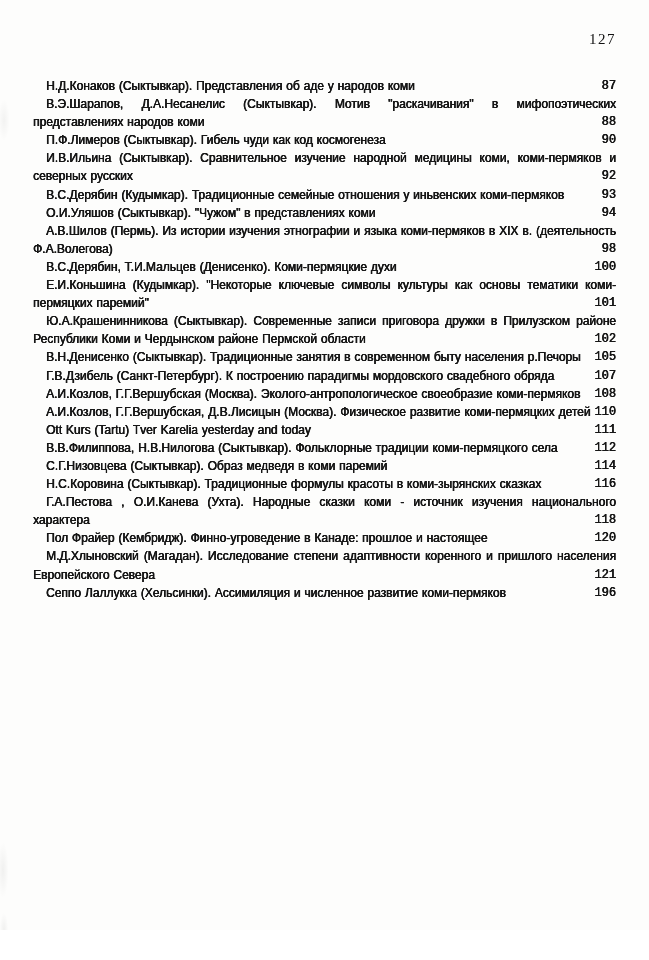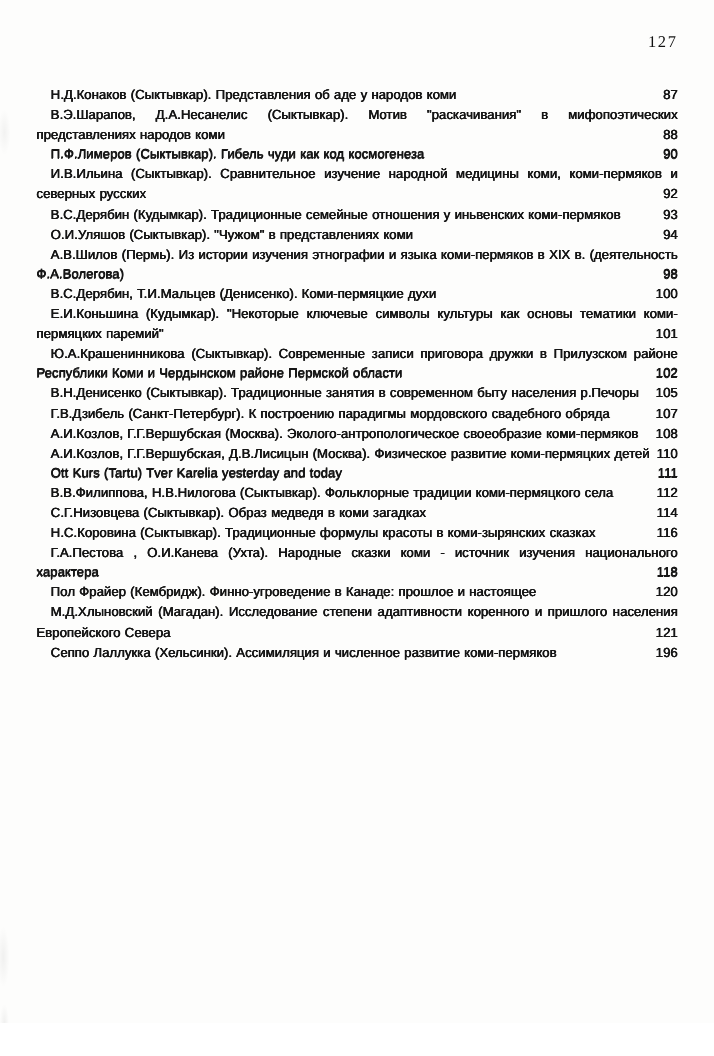--- a/index.html
+++ b/index.html
@@ -53,20 +53,21 @@
     line-height: 18.1px;
     
     text-shadow: 0.45px 0 0 currentColor, 0 0.25px 0 currentColor;
     word-spacing: 0.5px;
   }
   .entry-page {
     position: absolute;
     right: 0;
     bottom: 0;
     text-indent: 0;
+    font-family: Liberation Mono, monospace;
   }
 </style>
 </head>
 <body>
 
 <div class="page">
   <div class="page-number-header">127</div>
   <div class="toc" id="toc">
   <p class="entry">
     <span class="entry-text">Н.Д.Конаков (Сыктывкар). Представления об аде у народов коми</span>
@@ -143,21 +144,21 @@
     <span class="entry-text">Ott Kurs (Tartu) Tver Karelia yesterday and today</span>
     <span class="entry-page">111</span>
   </p>
 
   <p class="entry">
     <span class="entry-text">В.В.Филиппова, Н.В.Нилогова (Сыктывкар). Фольклорные традиции коми-пермяцкого села</span>
     <span class="entry-page">112</span>
   </p>
 
   <p class="entry">
-    <span class="entry-text">С.Г.Низовцева (Сыктывкар). Образ медведя в коми загадках</span>
+    <span class="entry-text">С.Г.Низовцева (Сыктывкар). Образ медведя в коми паремий</span>
     <span class="entry-page">114</span>
   </p>
 
   <p class="entry">
     <span class="entry-text">Н.С.Коровина (Сыктывкар). Традиционные формулы красоты в коми-зырянских сказках</span>
     <span class="entry-page">116</span>
   </p>
 
   <p class="entry">
     <span class="entry-text">Г.А.Пестова , О.И.Канева (Ухта). Народные сказки коми - источник изучения национального характера</span>

